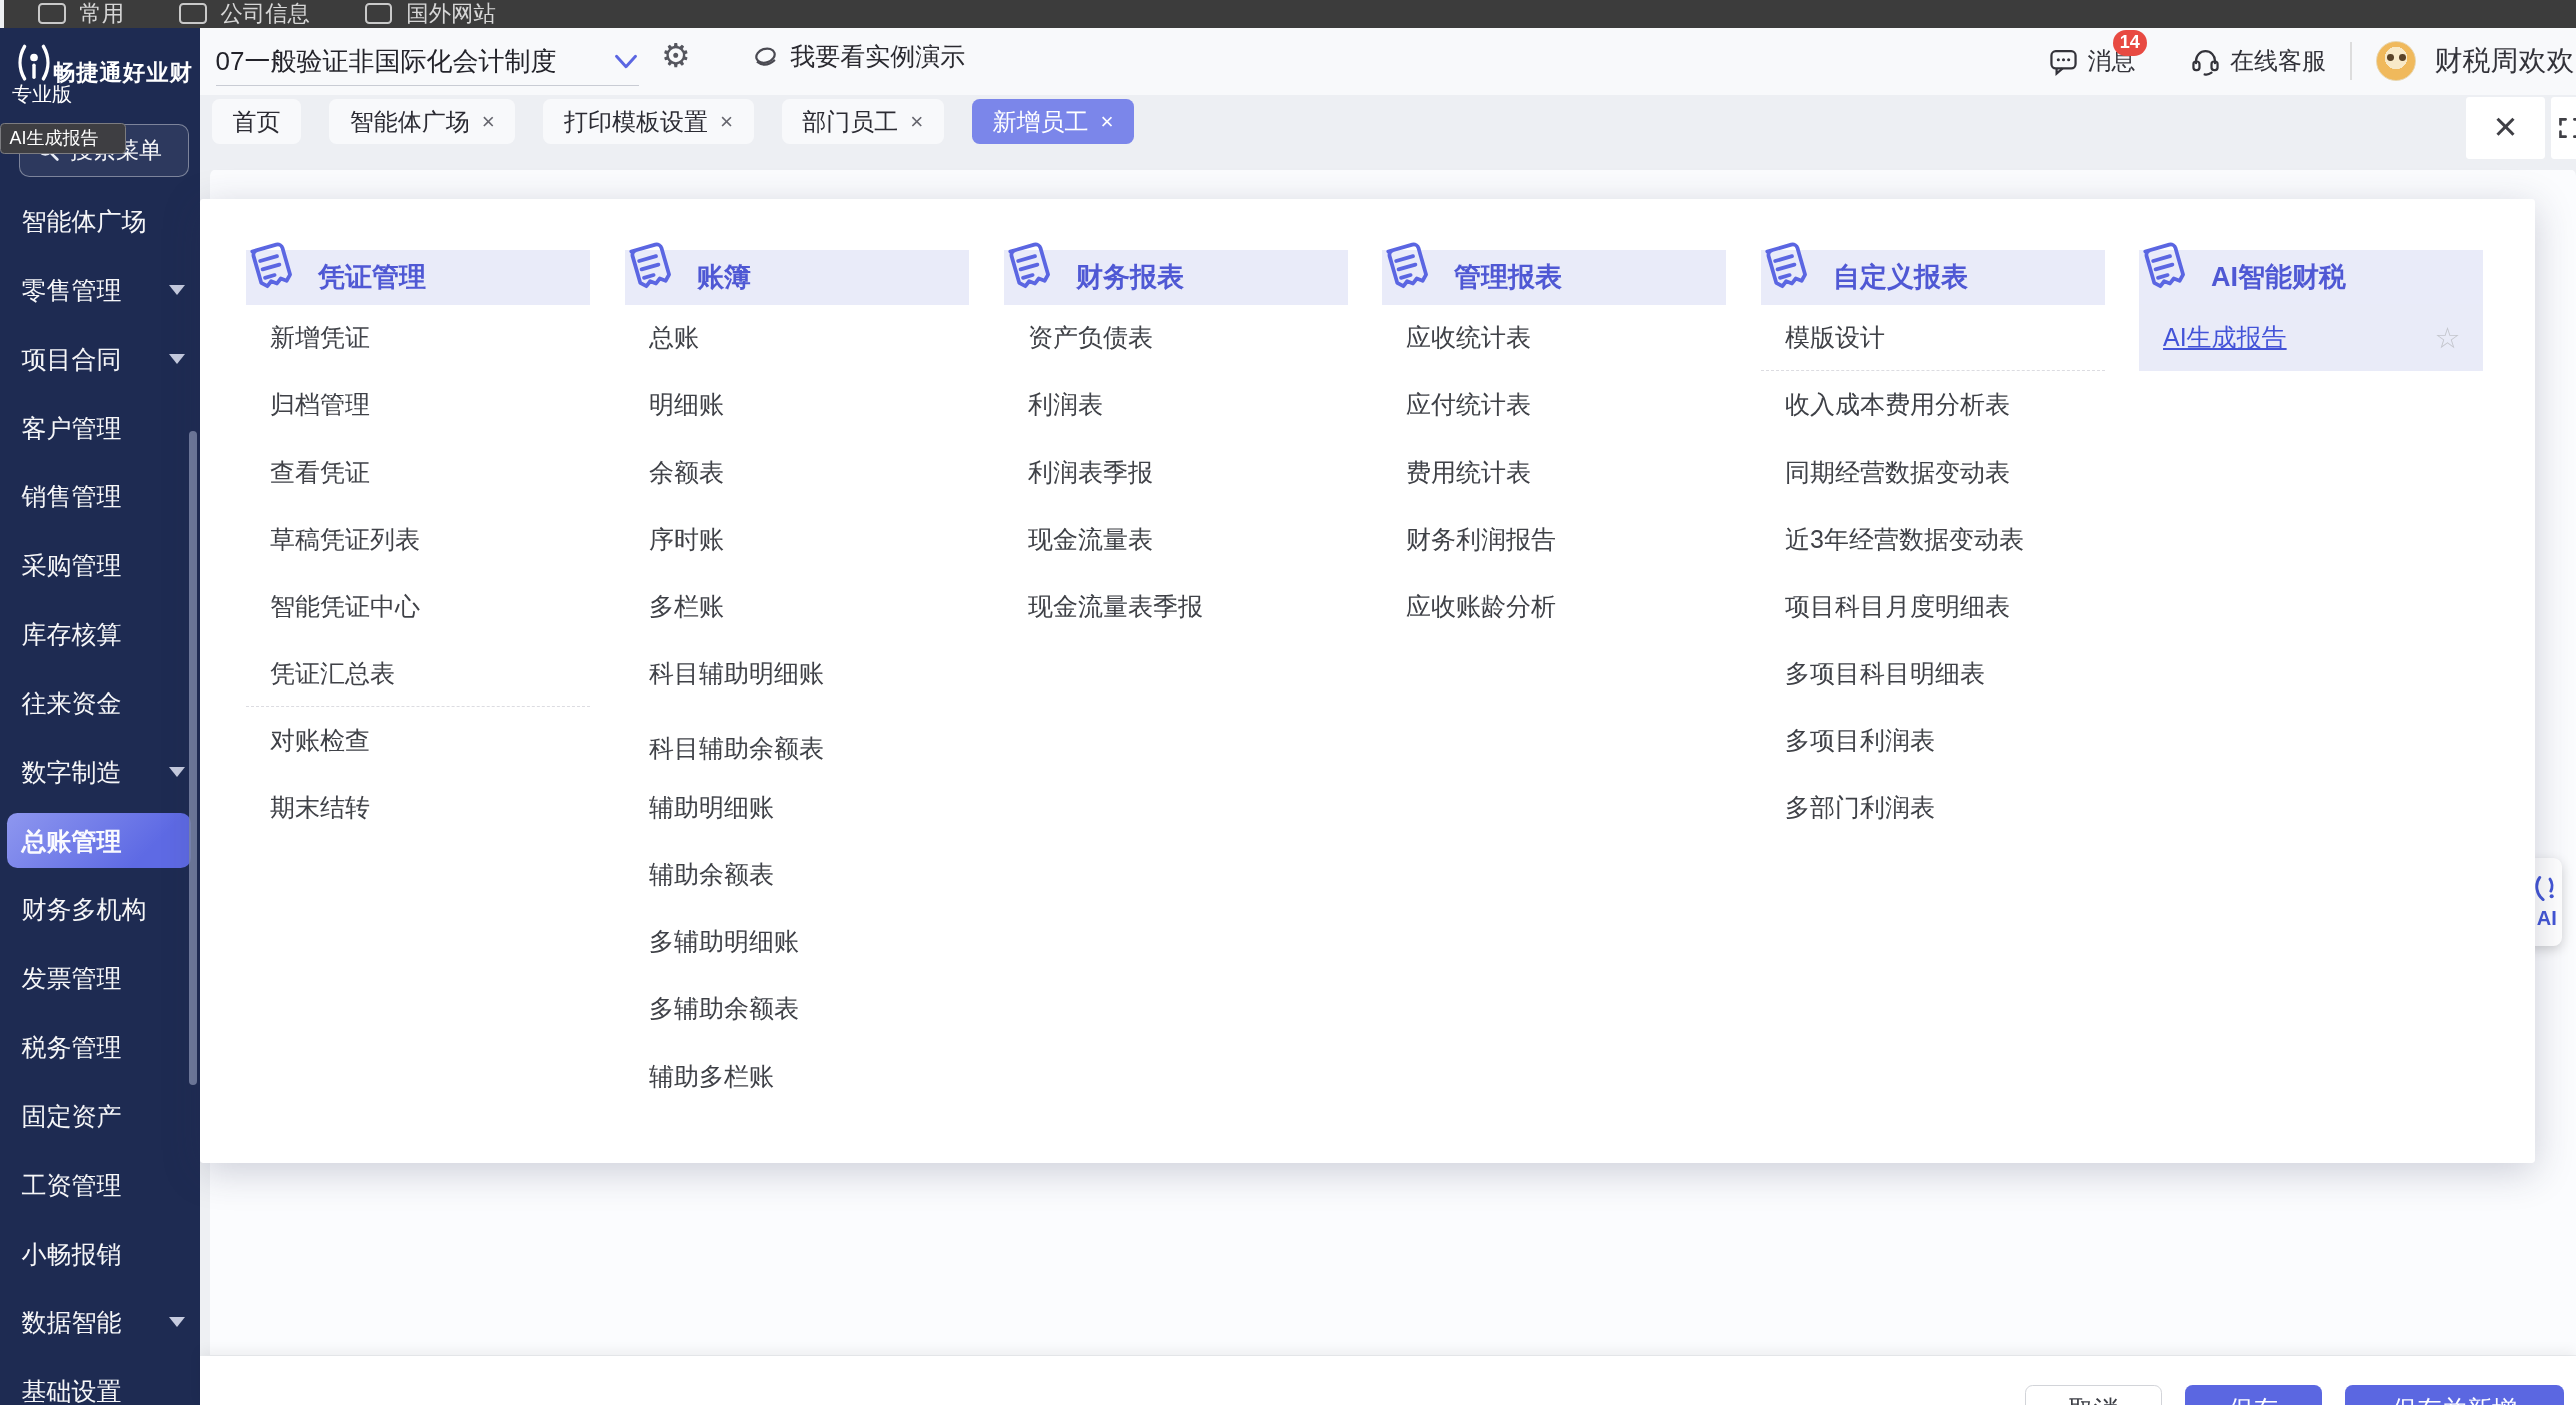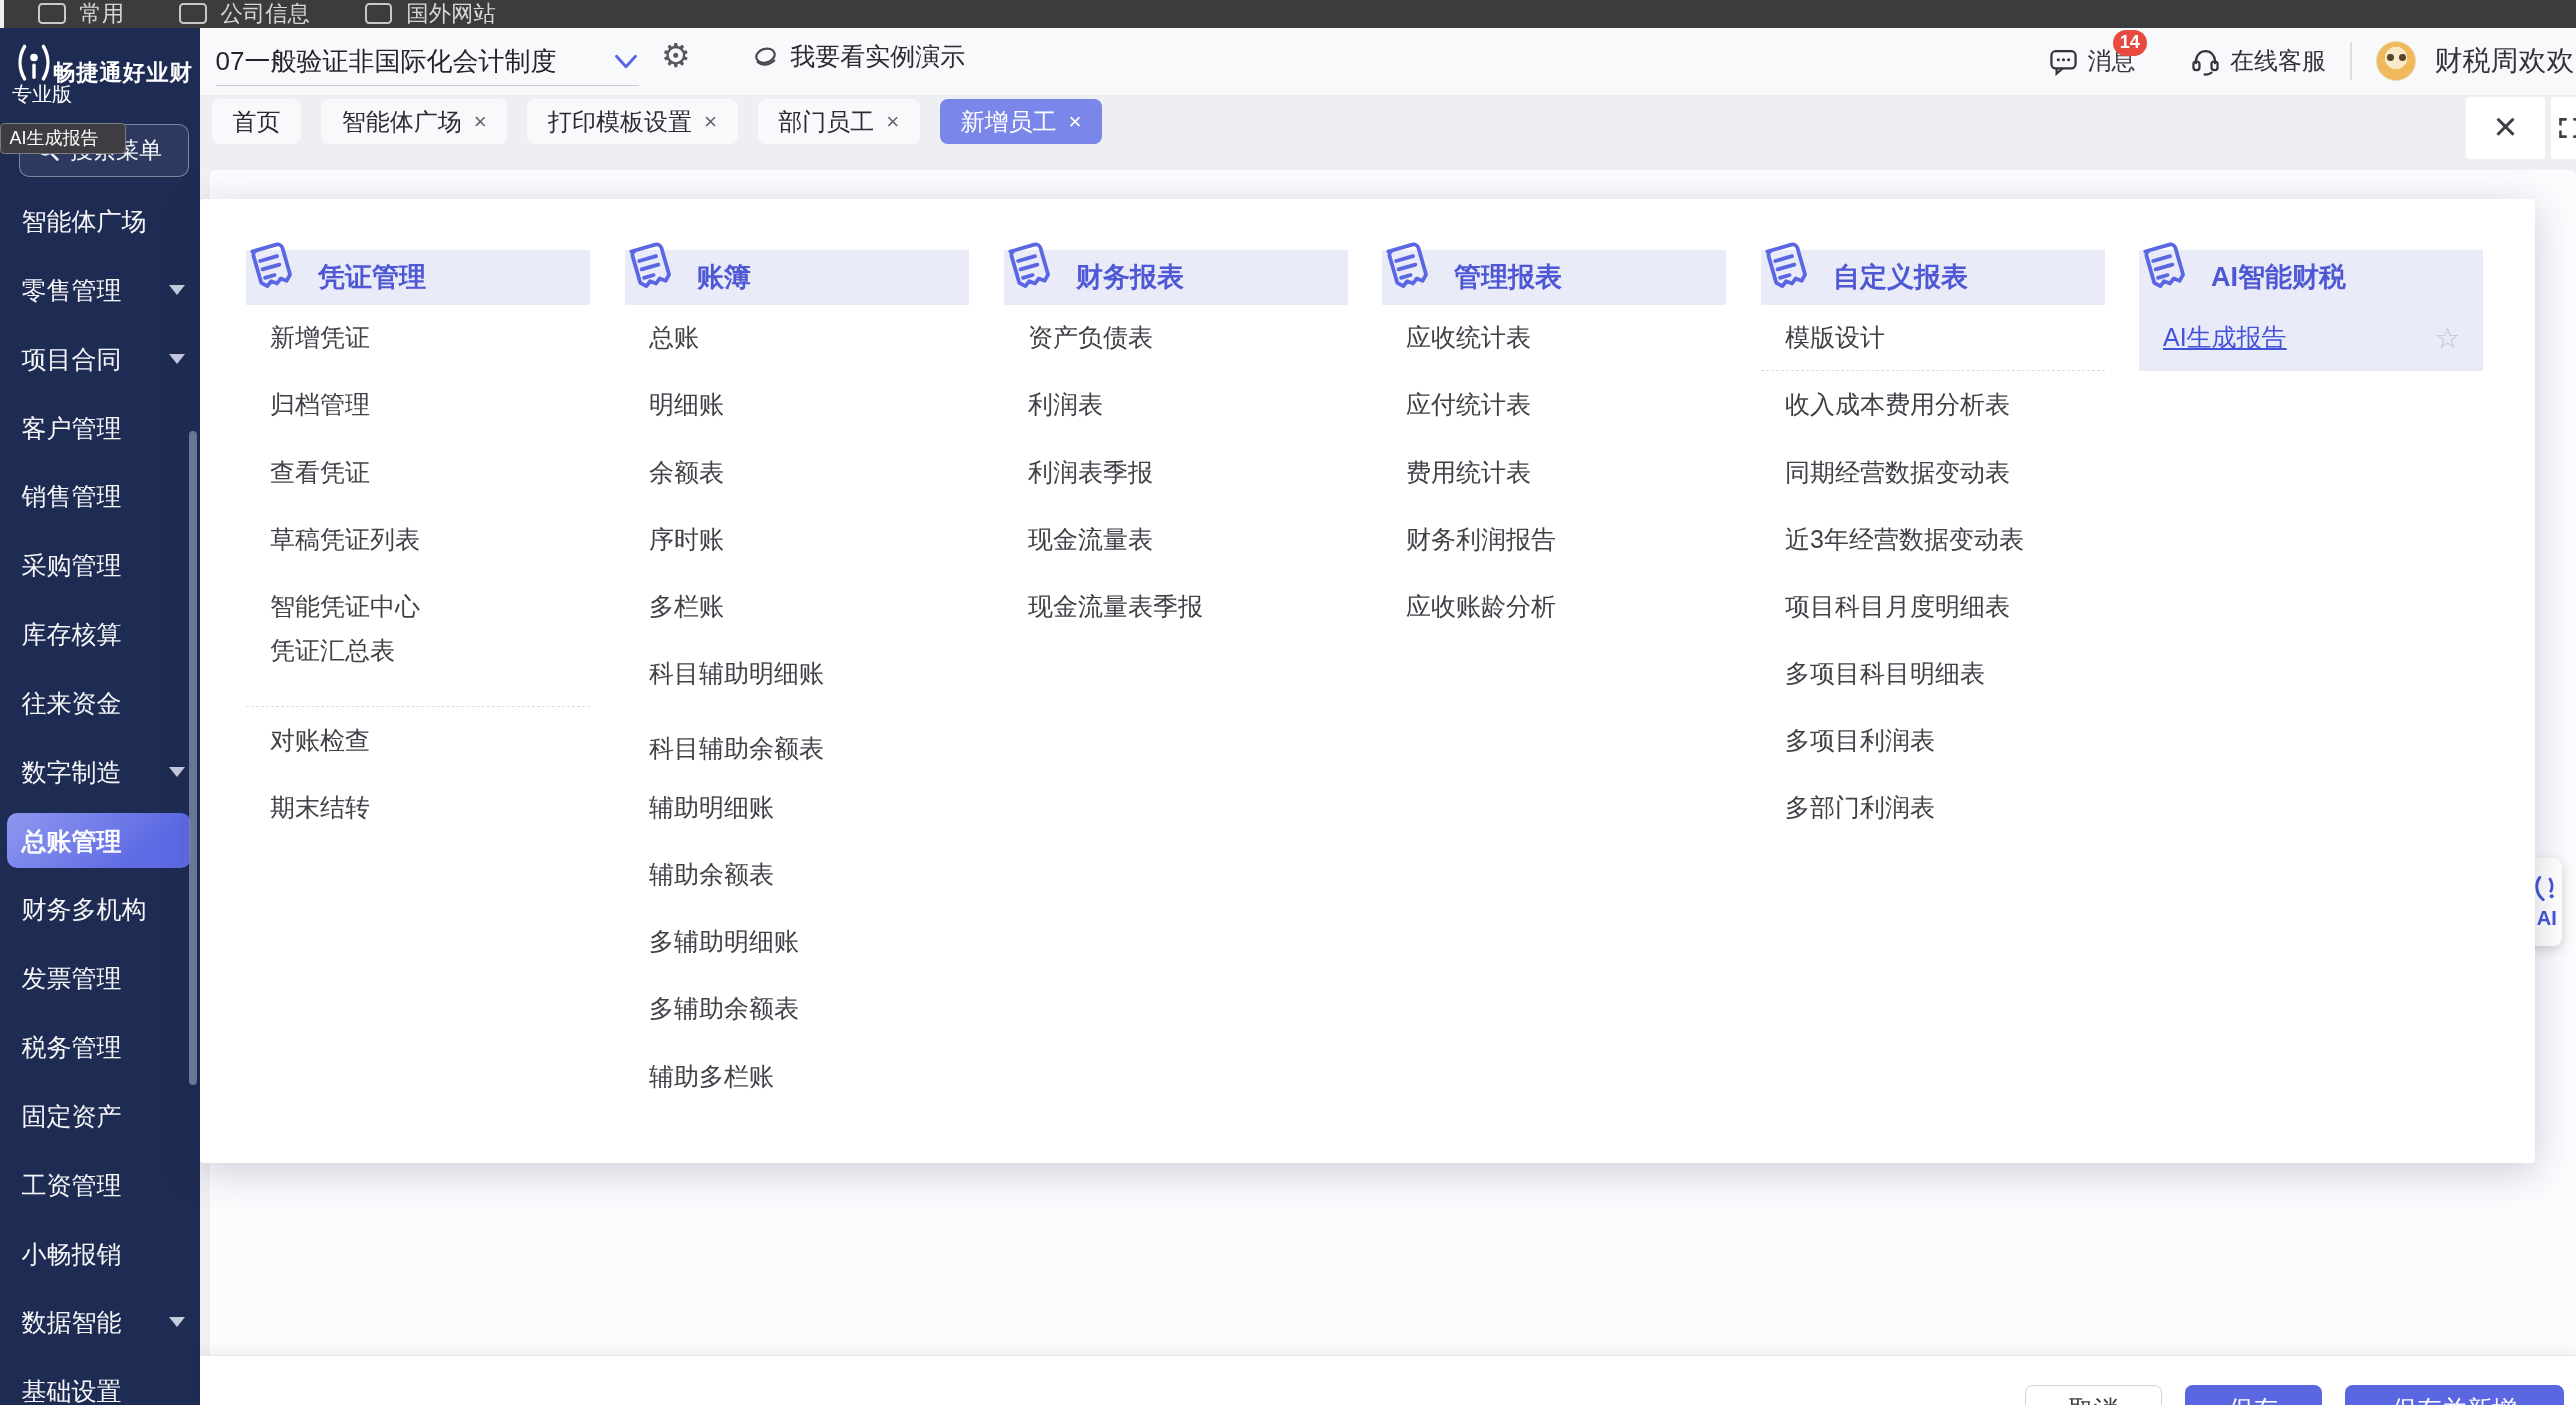--- a/index.html
+++ b/index.html
@@ -41,21 +41,21 @@
   .side-item{position:absolute;left:0;width:200px;height:69px;display:flex;align-items:center;cursor:pointer;}
   .side-item .lbl{position:absolute;left:21.5px;font-size:25px;color:rgba(255,255,255,.96);font-weight:500;white-space:nowrap;}
   .side-item .caret{position:absolute;left:169px;width:0;height:0;border-left:8.6px solid transparent;border-right:8.6px solid transparent;border-top:10.3px solid #c6cbdf;}
   .side-item.active::before{content:"";position:absolute;left:6.9px;top:6.9px;width:184px;height:55px;border-radius:10.3px;background:linear-gradient(135deg,#8e97ef 0%,#5e6ae4 75%);}
   .side-item.active .lbl{font-weight:bold;}
   .side-item .lbl,.side-item .caret{z-index:1;}
   .scroll-thumb{position:absolute;left:189px;top:403px;width:7.7px;height:654px;border-radius:4.3px;background:#7f8aa9;opacity:.85;}
 
   
   .tabstrip{position:absolute;left:200px;top:95px;width:2376px;height:75px;background:#edeff3;z-index:3;}
-  .tabs{position:absolute;left:12px;top:4.3px;display:flex;gap:20px;height:45px;}
+  .tabs{position:absolute;left:12px;top:4.3px;display:flex;gap:28px;height:45px;}
   .tab{height:45px;border-radius:7.7px;background:#f8f9fb;display:flex;align-items:center;padding:0 20.6px;font-size:24px;color:#2b2b33;cursor:pointer;white-space:nowrap;}
   .tab .tab-x{margin-left:12px;font-size:22.4px;color:#66666e;}
   .tab.active{background:var(--activetab,#7b86ea);color:#fff;}
   .tab.active .tab-x{color:#fff;}
   .winbtn{position:absolute;top:1.7px;width:79px;height:62px;background:#fff;border-radius:3.4px;display:flex;align-items:center;justify-content:center;cursor:pointer;}
   .winbtn.close{left:2266px;font-size:31px;color:#3f3f45;}
   .winbtn.full{left:2351px;width:38px;}
 
   
   .page-card{position:absolute;left:210px;top:169px;width:2366px;height:1186px;background:#fbfcfe;border-radius:6.9px 6.9px 0 0;z-index:1;}
@@ -307,21 +307,21 @@
               <path d="M17 24 h14"></path>
               <path d="M17 31 h8"></path>
             </g>
           </svg></div>
         <div class="mega-title">凭证管理</div>
         <div class="mega-item" style="top: 121px;">新增凭证</div>
         <div class="mega-item" style="top: 188px;">归档管理</div>
         <div class="mega-item" style="top: 256px;">查看凭证</div>
         <div class="mega-item" style="top: 323px;">草稿凭证列表</div>
         <div class="mega-item" style="top: 390px;">智能凭证中心</div>
-        <div class="mega-item" style="top: 434px;">凭证汇总表</div>
+        <div class="mega-item" style="top: 457px;">凭证汇总表</div>
         <div class="mega-divider" style="top: 507px;"></div>
         <div class="mega-item" style="top: 524px;">对账检查</div>
         <div class="mega-item" style="top: 591px;">期末结转</div>
       </div>
       <div class="mega-col" style="left: 425px;">
         <div class="mega-head"></div>
         <div class="mega-ico"><svg width="60" height="60" viewBox="0 0 48 48">
             <g fill="none" stroke="#5b66e2" stroke-width="3" stroke-linecap="round" stroke-linejoin="round" transform="rotate(-16 24 24)">
               <path d="M13 8 h20 a4 4 0 0 1 4 4 v22 l-4 4 -4 -3 -4 3 -4 -3 -4 3 -4 -4 V12 a4 4 0 0 1 4 -4 z"></path>
               <path d="M17 17 h14"></path>

